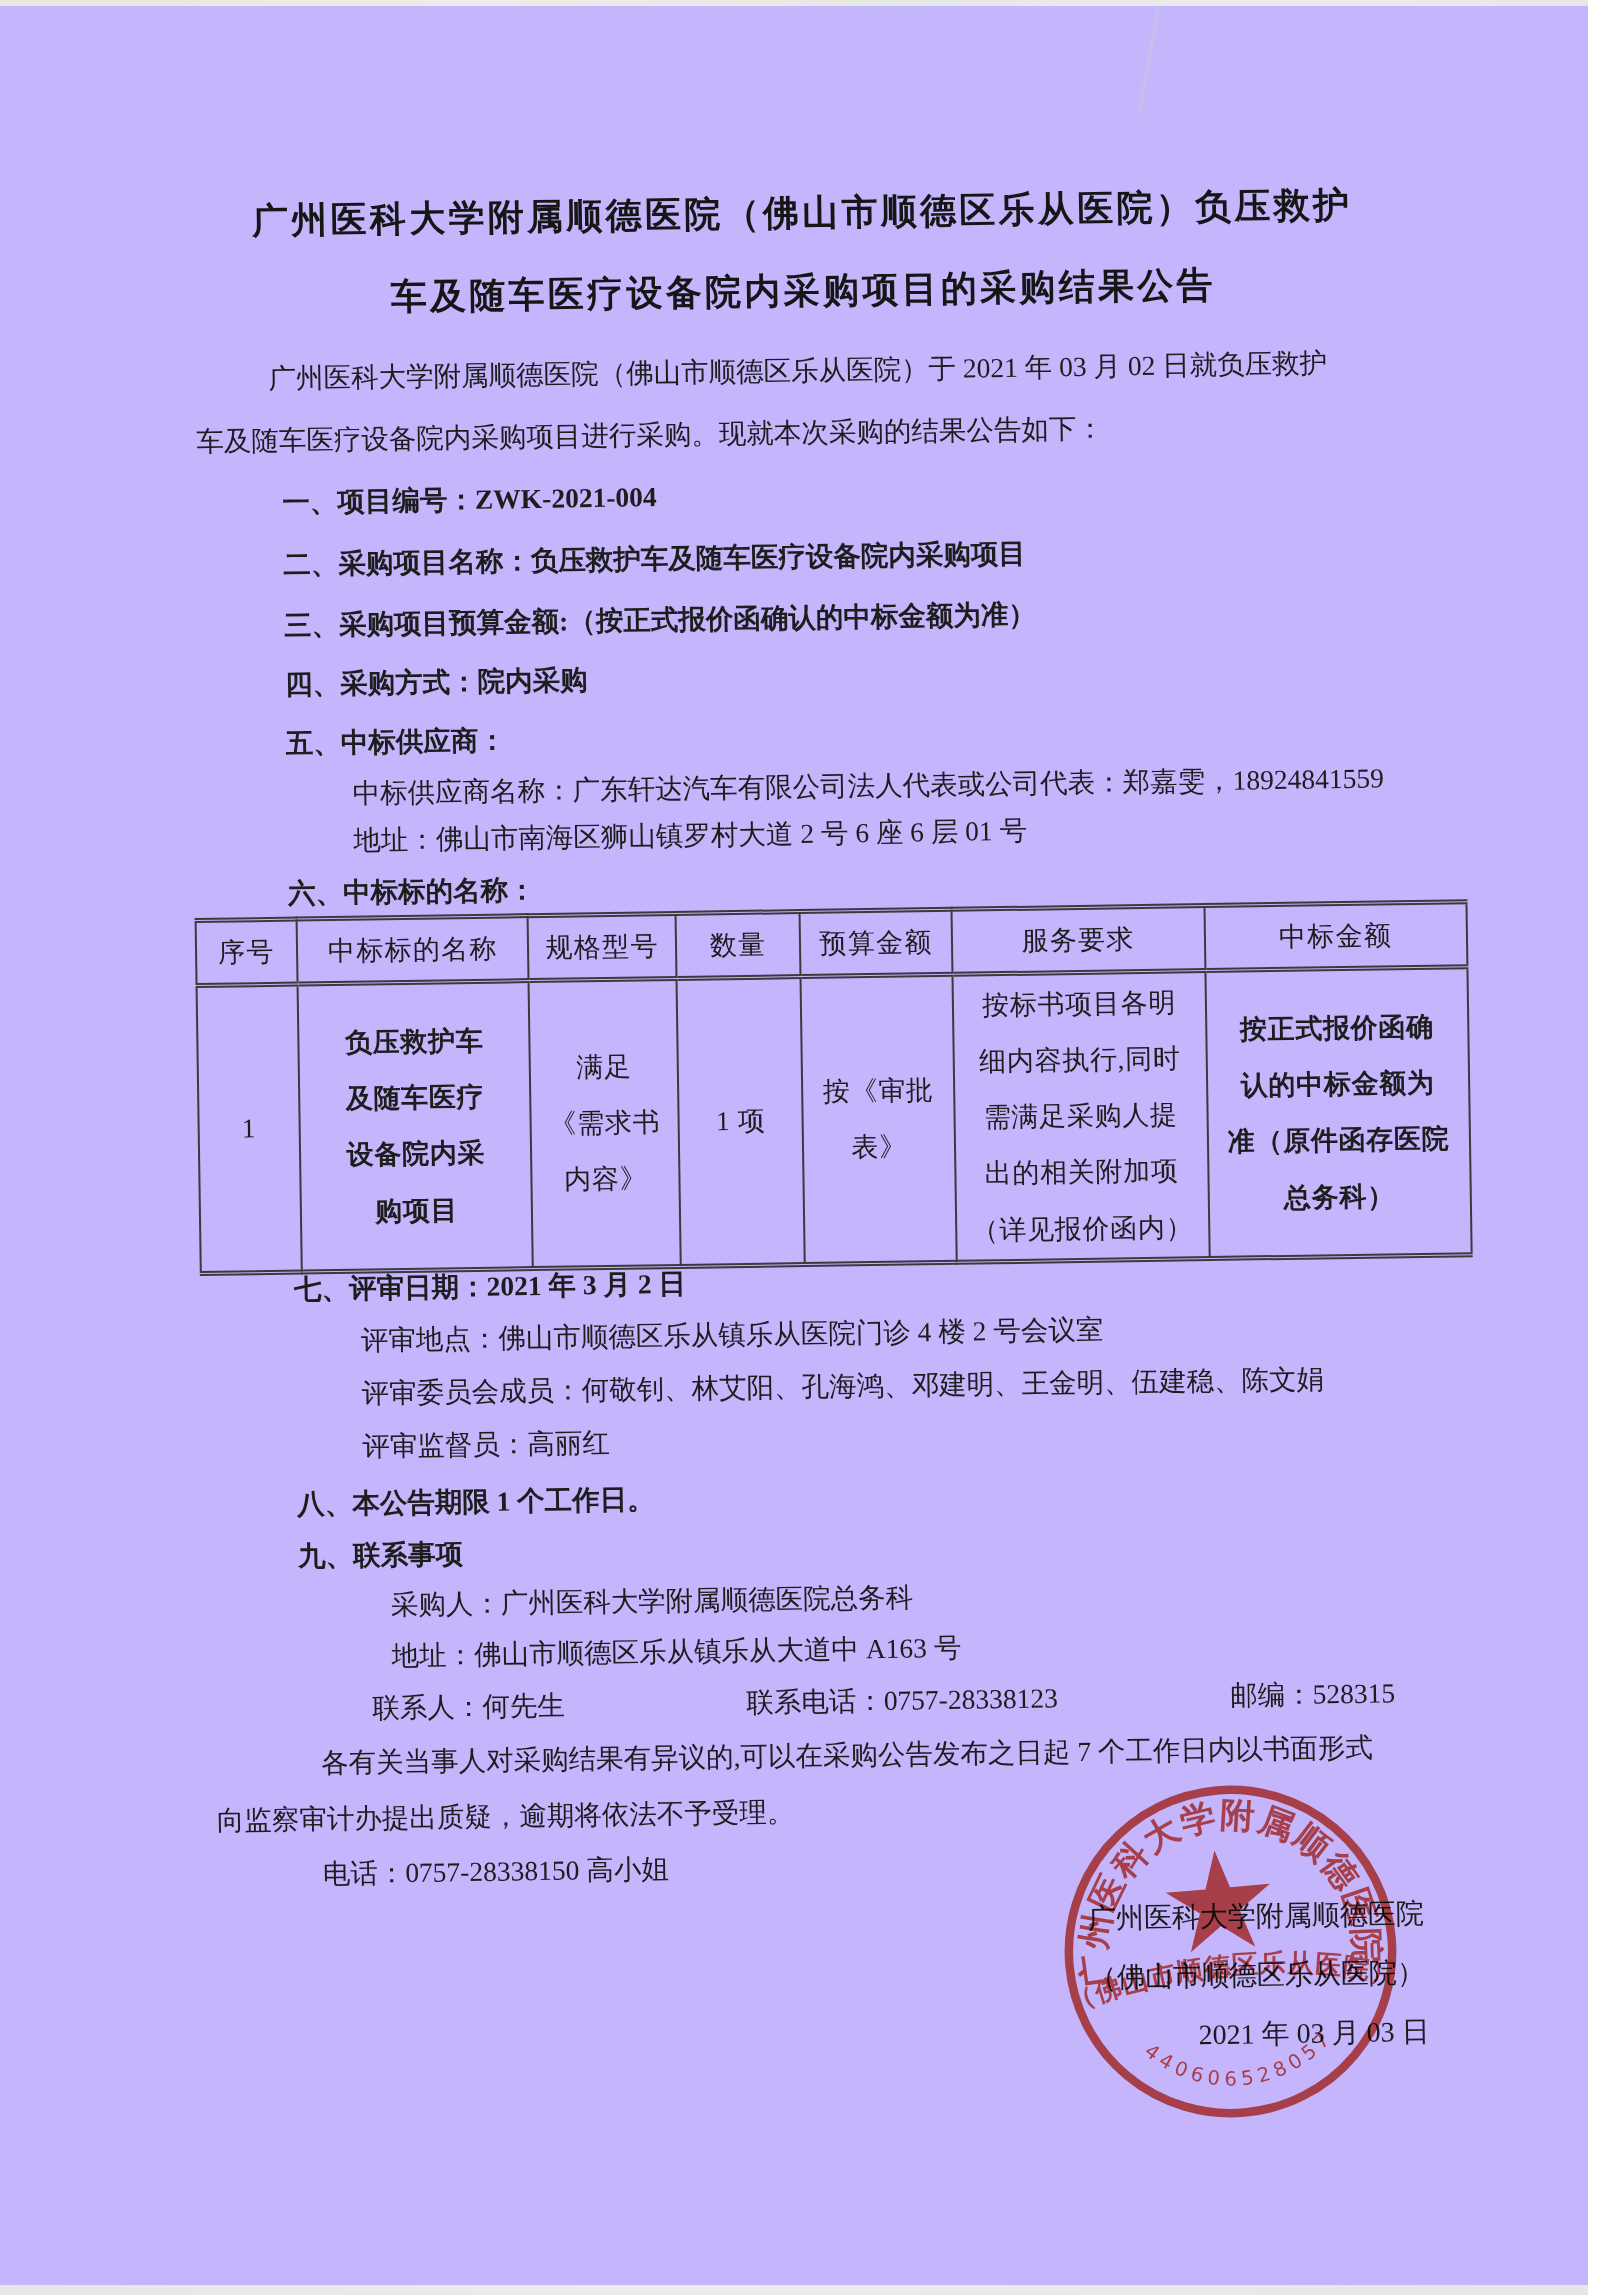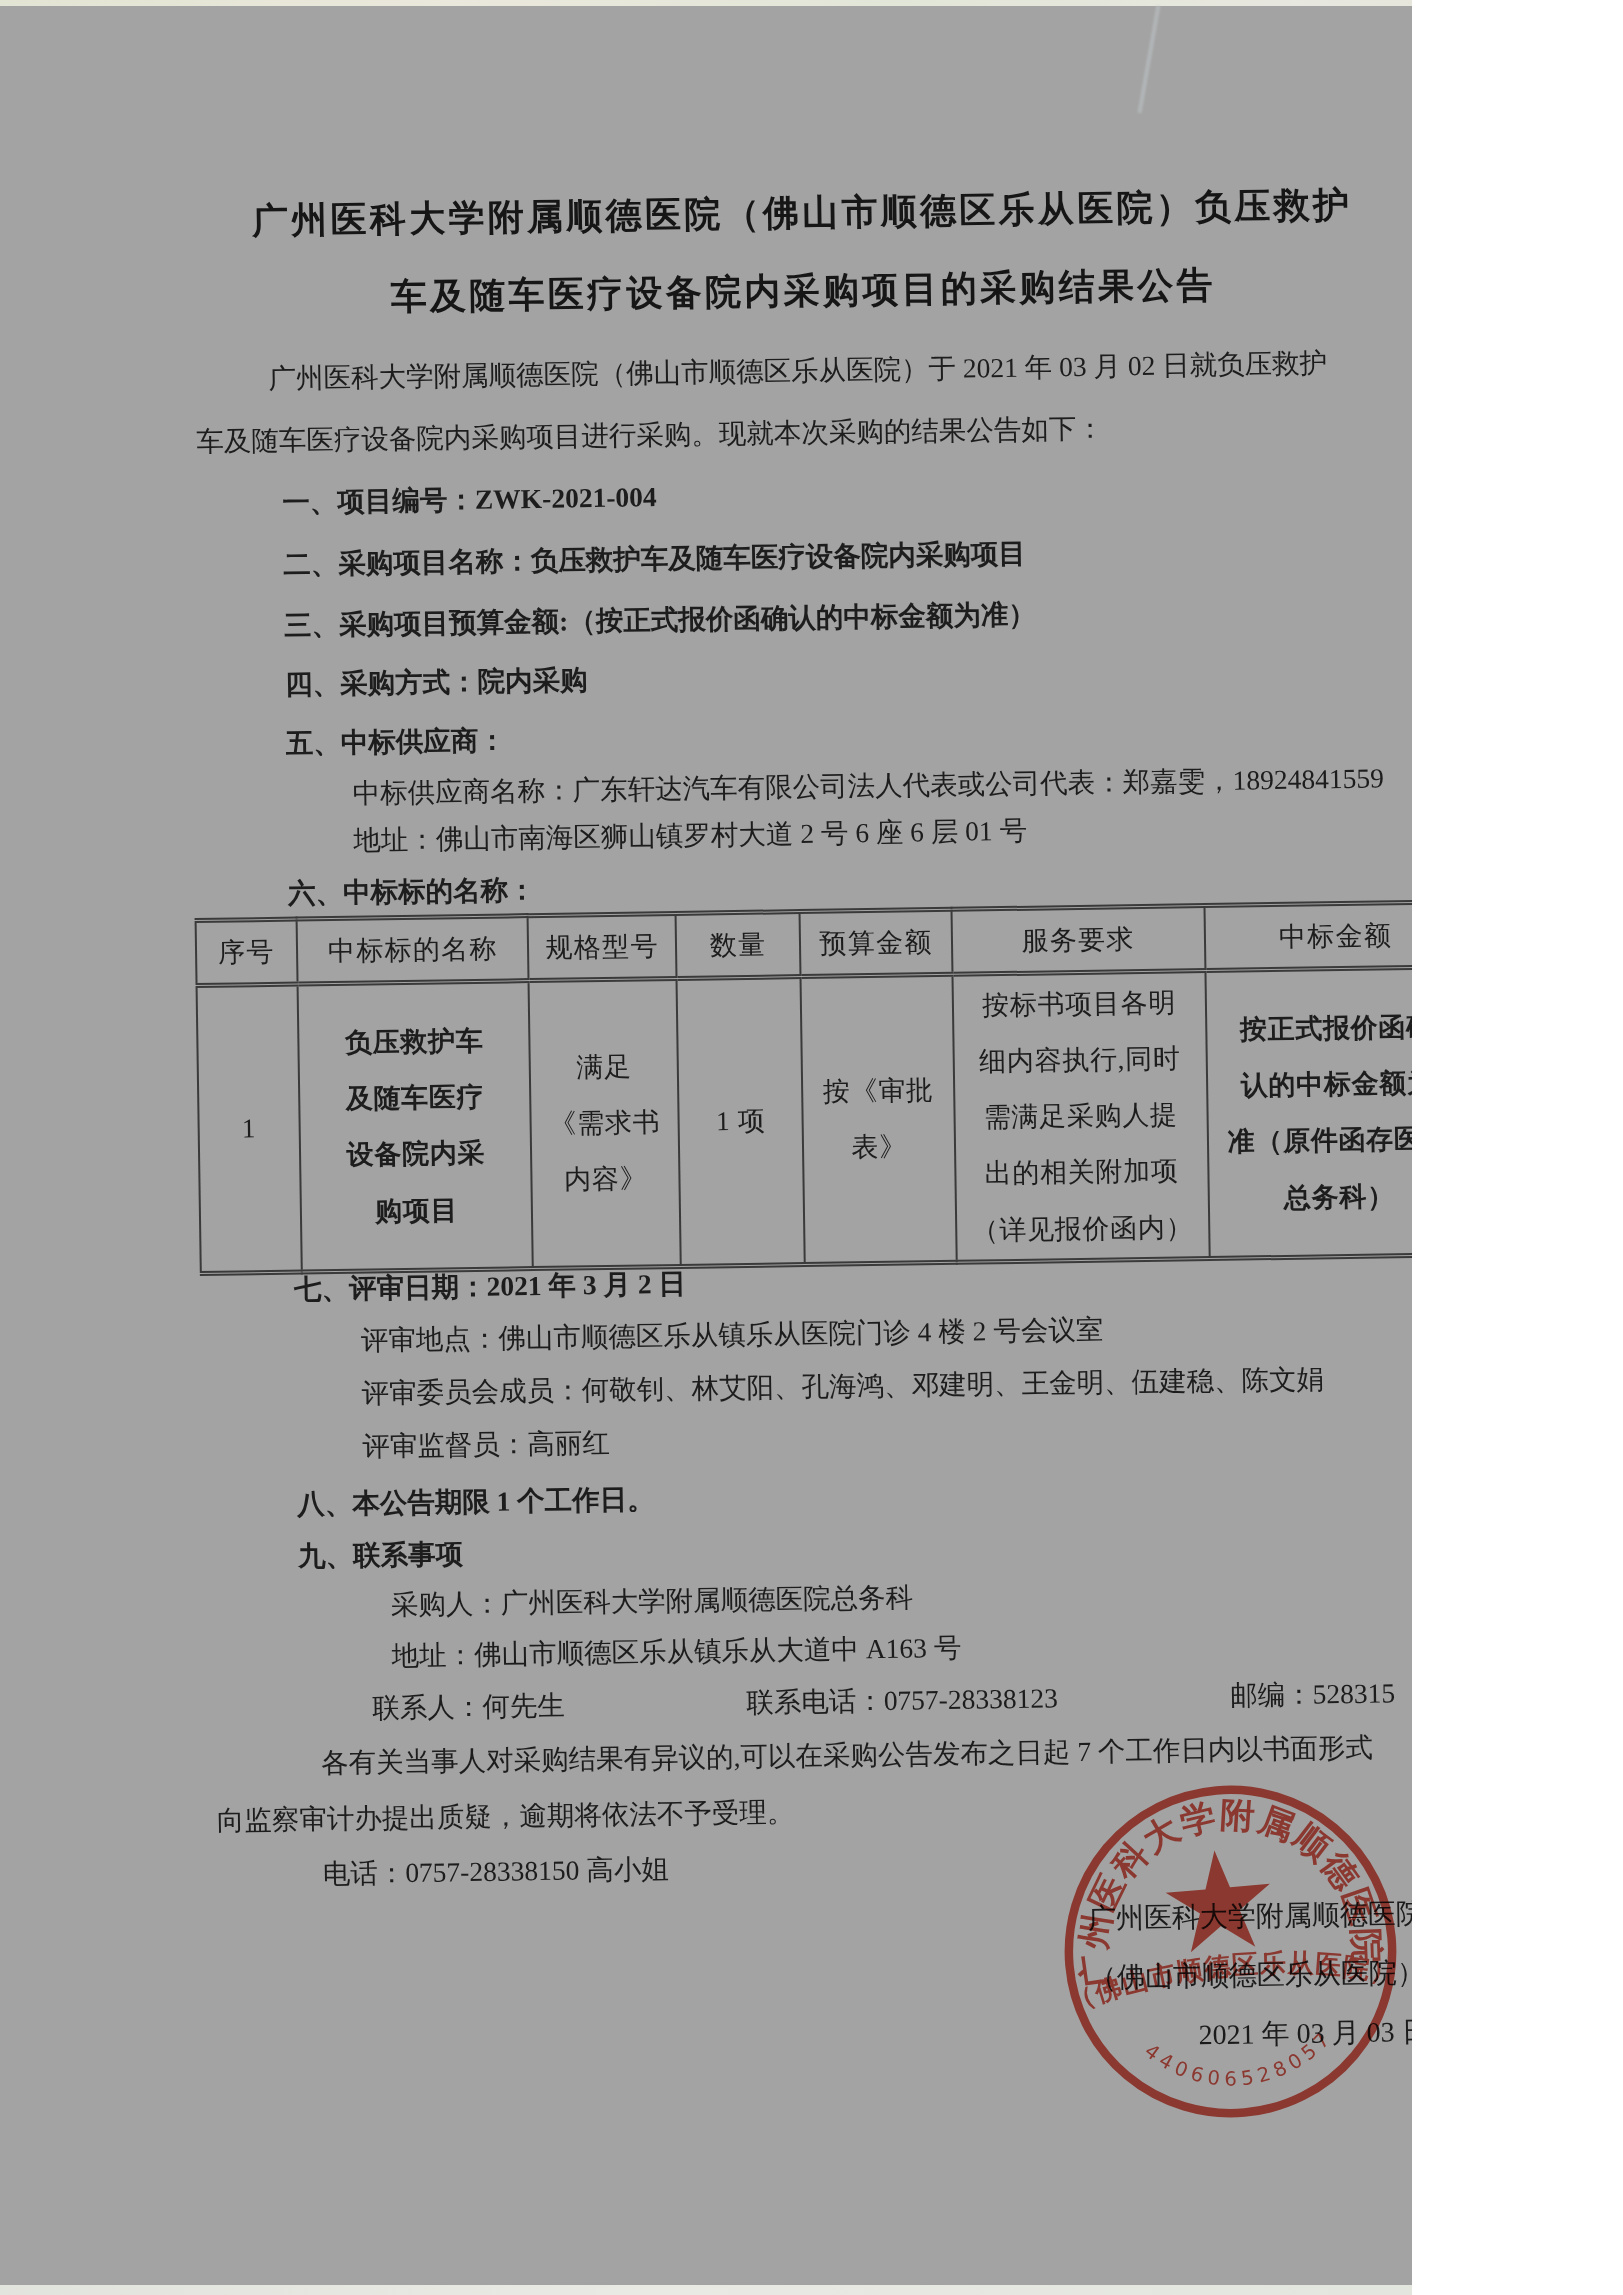--- a/index.html
+++ b/index.html
@@ -1,18 +1,18 @@
 <!DOCTYPE html>
 <html style="font-size:10.5px"><head>
 <meta charset="utf-8">
 <style>
   html,body{margin:0;padding:0;}
   body{width:1624px;height:2295px;background:#ffffff;}
   .page{
-    position:relative;width:1412px;height:2295px;background:#a3a3a3;overflow:hidden;
+    position:relative;width:1588px;height:2295px;background:#c4b5fd;overflow:hidden;
     font-family:"Liberation Serif","DejaVu Serif",serif;color:#1d1d1d;
   }
   
   .edge-top{position:absolute;left:0;top:0;width:1624px;height:5.9px;
     background:linear-gradient(90deg,#eef0dc,#f7f4e6 28%,#edf2e1 55%,#f4f3ea 80%,#eef0e2);opacity:.85;}
   .edge-bottom{position:absolute;left:0;top:2285px;width:1624px;height:10.5px;
     background:linear-gradient(90deg,#e9ece3,#f0f2ea 40%,#e8ece2);opacity:.9;}
   .streak{position:absolute;left:1147px;top:3.9px;width:3.9px;height:110px;background:#c6cdd2;
     opacity:.45;transform:rotate(10deg);border-radius:2.6px;filter:blur(1px);}
   

